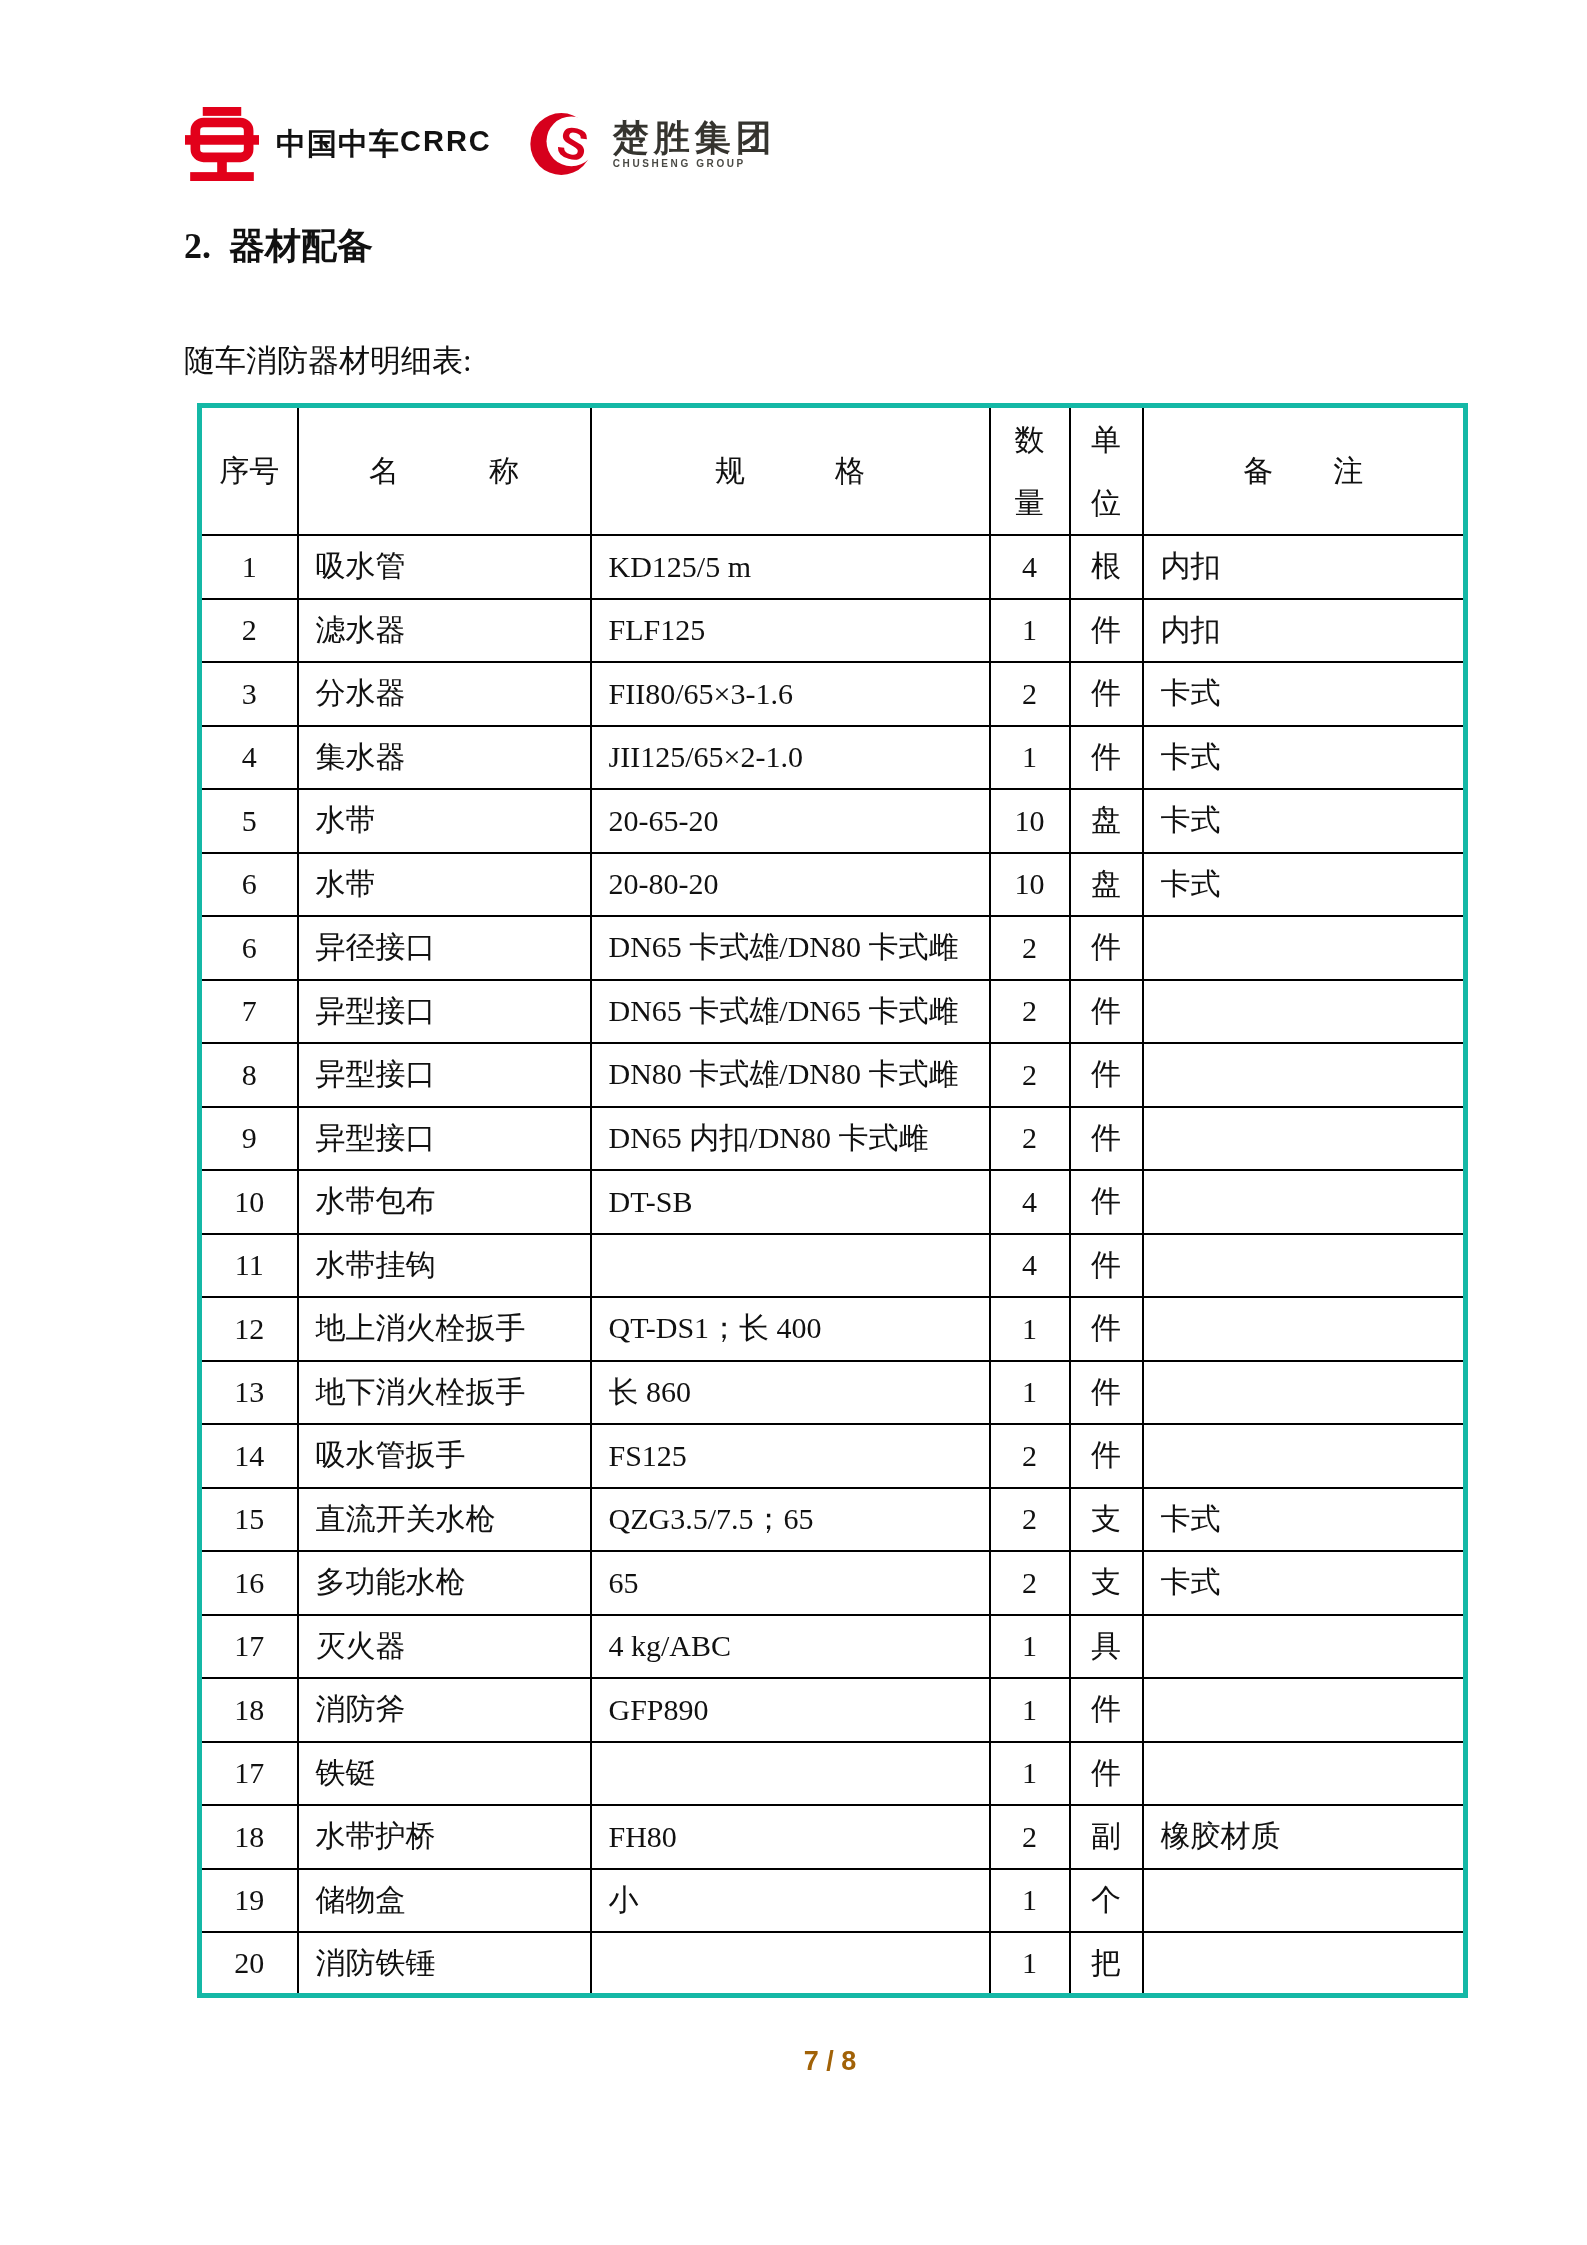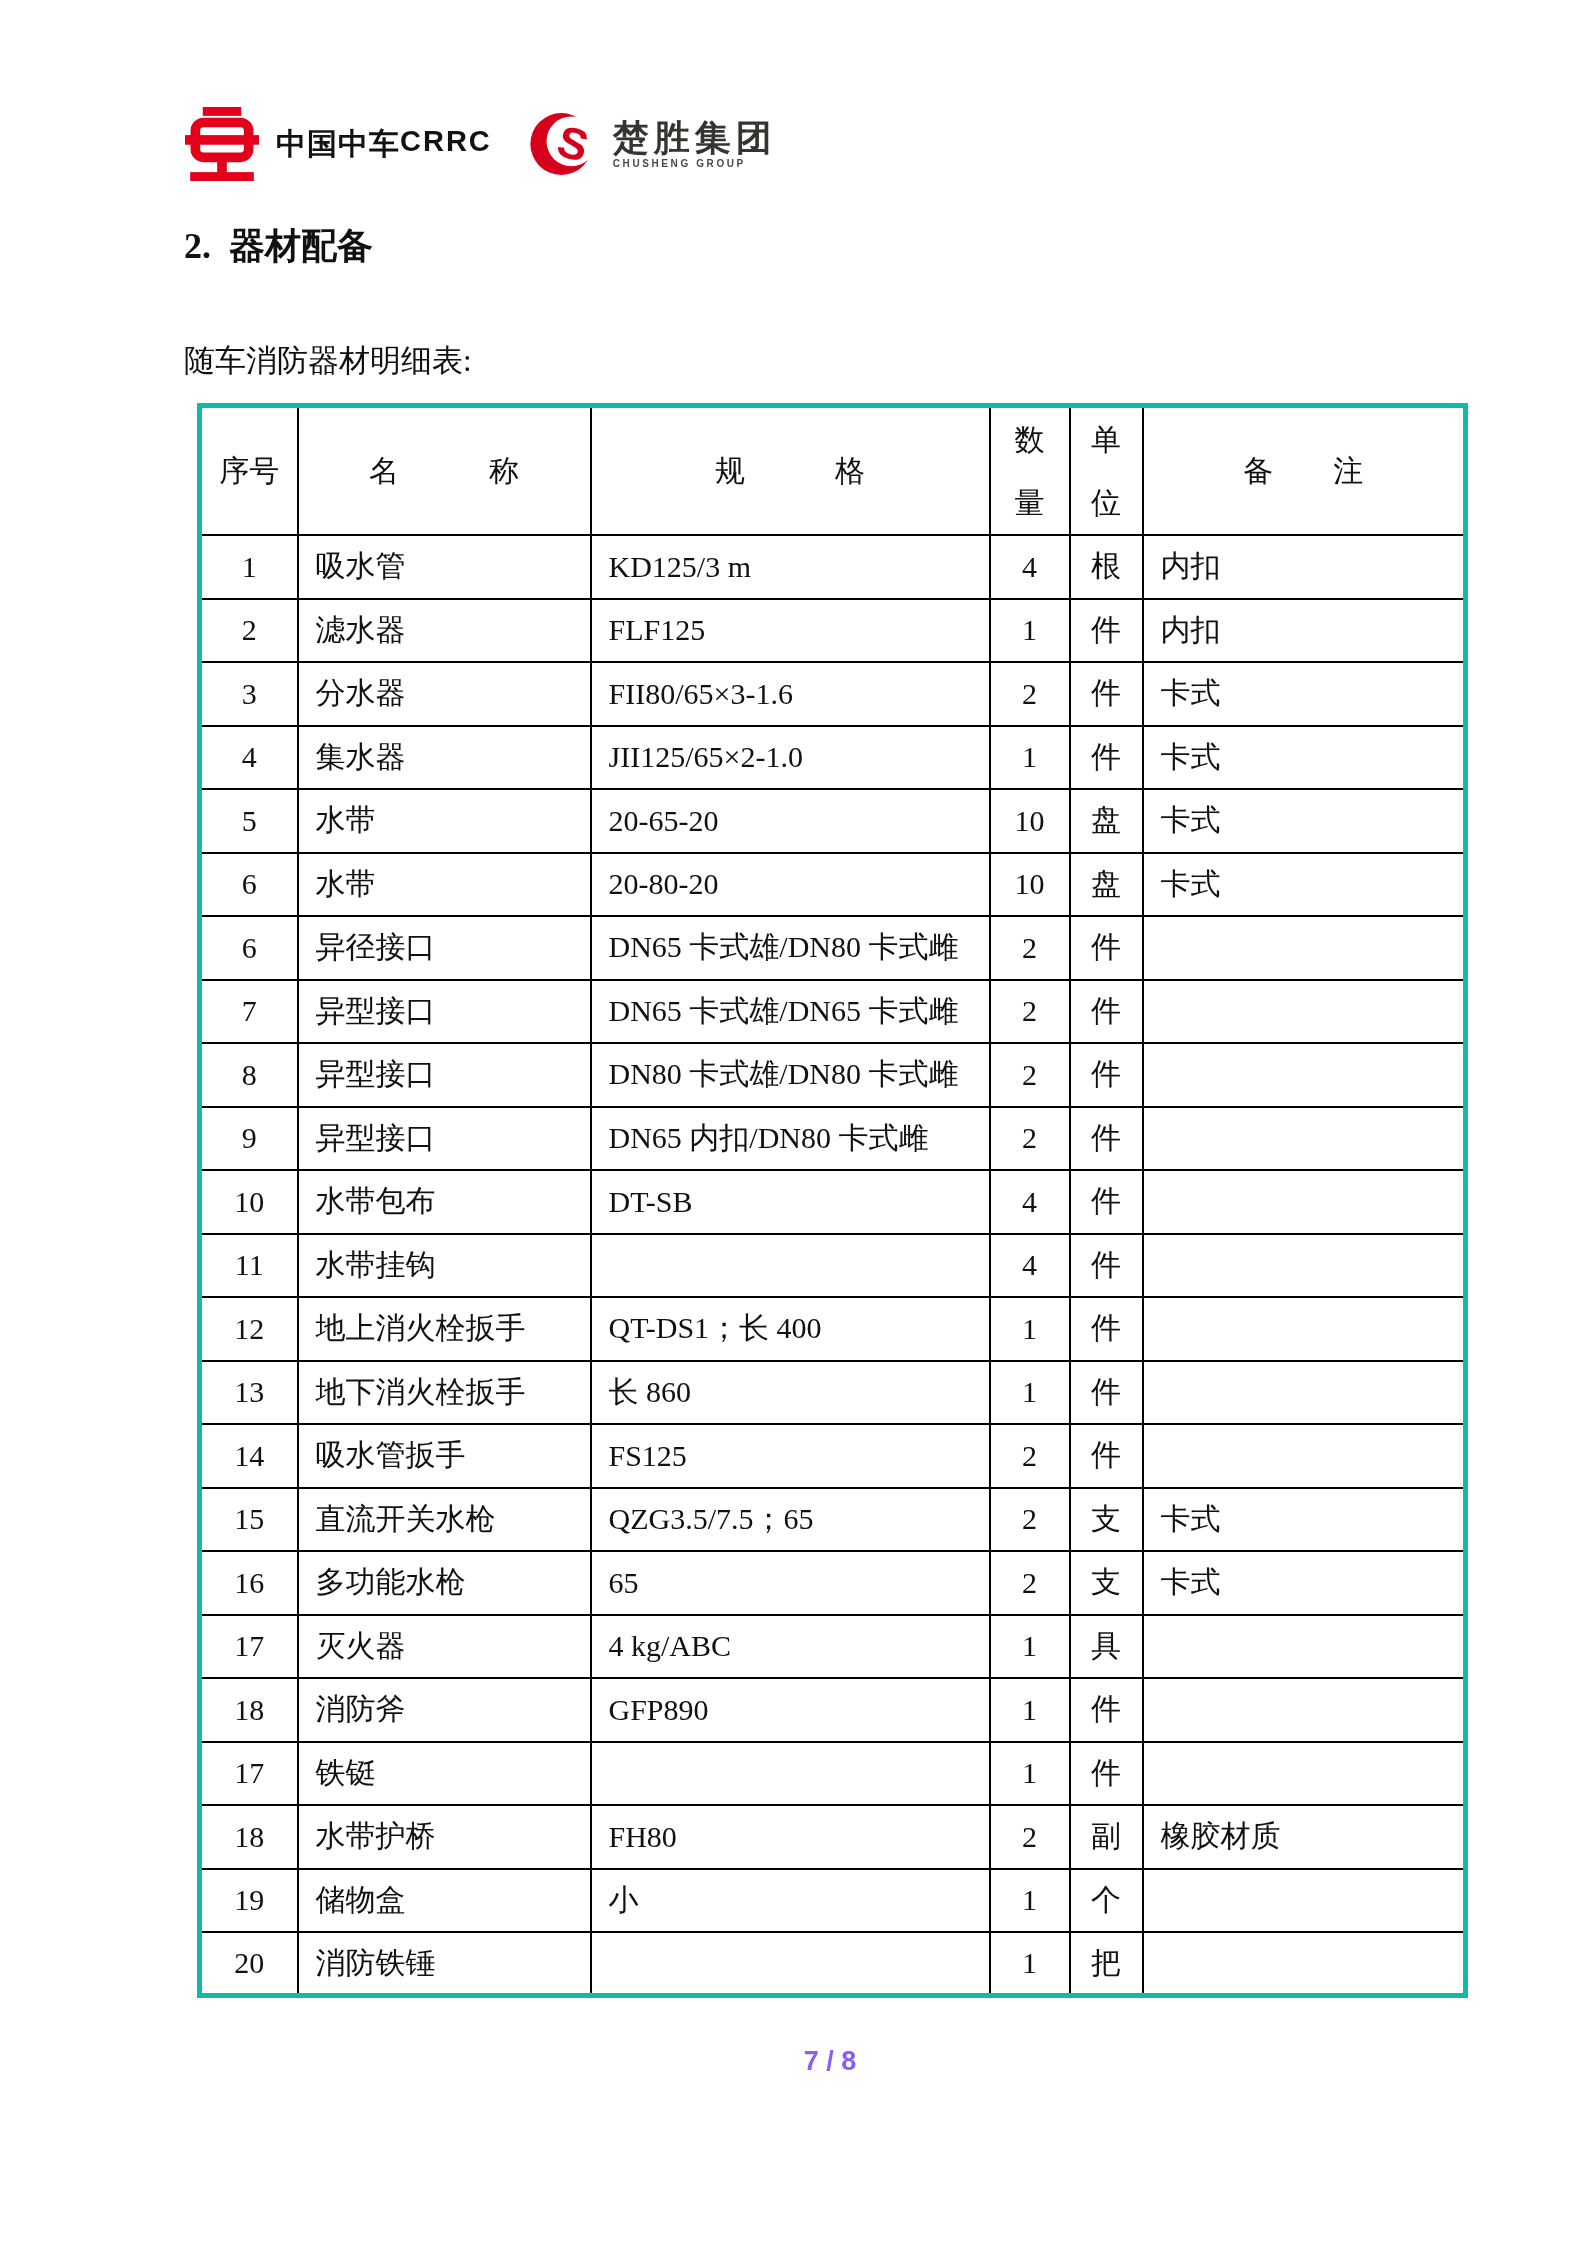--- a/index.html
+++ b/index.html
@@ -78,21 +78,21 @@
     display:inline-block; width:1.1em;
     line-height:2.1; word-break:break-all; white-space:normal;
     vertical-align:middle;
   }
 
   
   .page-number {
     position:absolute; left:197px; top:2046px; width:1266px;
     text-align:center;
     font-family:"Liberation Sans","DejaVu Sans",sans-serif;
-    font-weight:bold; font-size:27px; color:#8b5cf6;
+    font-weight:bold; font-size:27px; color:#a16207;
   }
 </style>
 </head>
 <body>
 
 <div class="page">
 
   <div class="logos">
     <div class="logo-group">
       <svg class="crrc-emblem" viewBox="0 0 100 100" xmlns="http://www.w3.org/2000/svg">
@@ -140,21 +140,21 @@
           <th>规　　　格</th>
           <th class="v-stack"><span class="stk">数量</span></th>
           <th class="v-stack"><span class="stk">单位</span></th>
           <th>备　　注</th>
         </tr>
       </thead>
       <tbody>
           <tr>
       <td class="c-center">1</td>
       <td class="c-left">吸水管</td>
-      <td class="c-left">KD125/3 m</td>
+      <td class="c-left">KD125/5 m</td>
       <td class="c-center">4</td>
       <td class="c-center">根</td>
       <td class="c-left">内扣</td>
     </tr>
           <tr>
       <td class="c-center">2</td>
       <td class="c-left">滤水器</td>
       <td class="c-left">FLF125</td>
       <td class="c-center">1</td>
       <td class="c-center">件</td>

